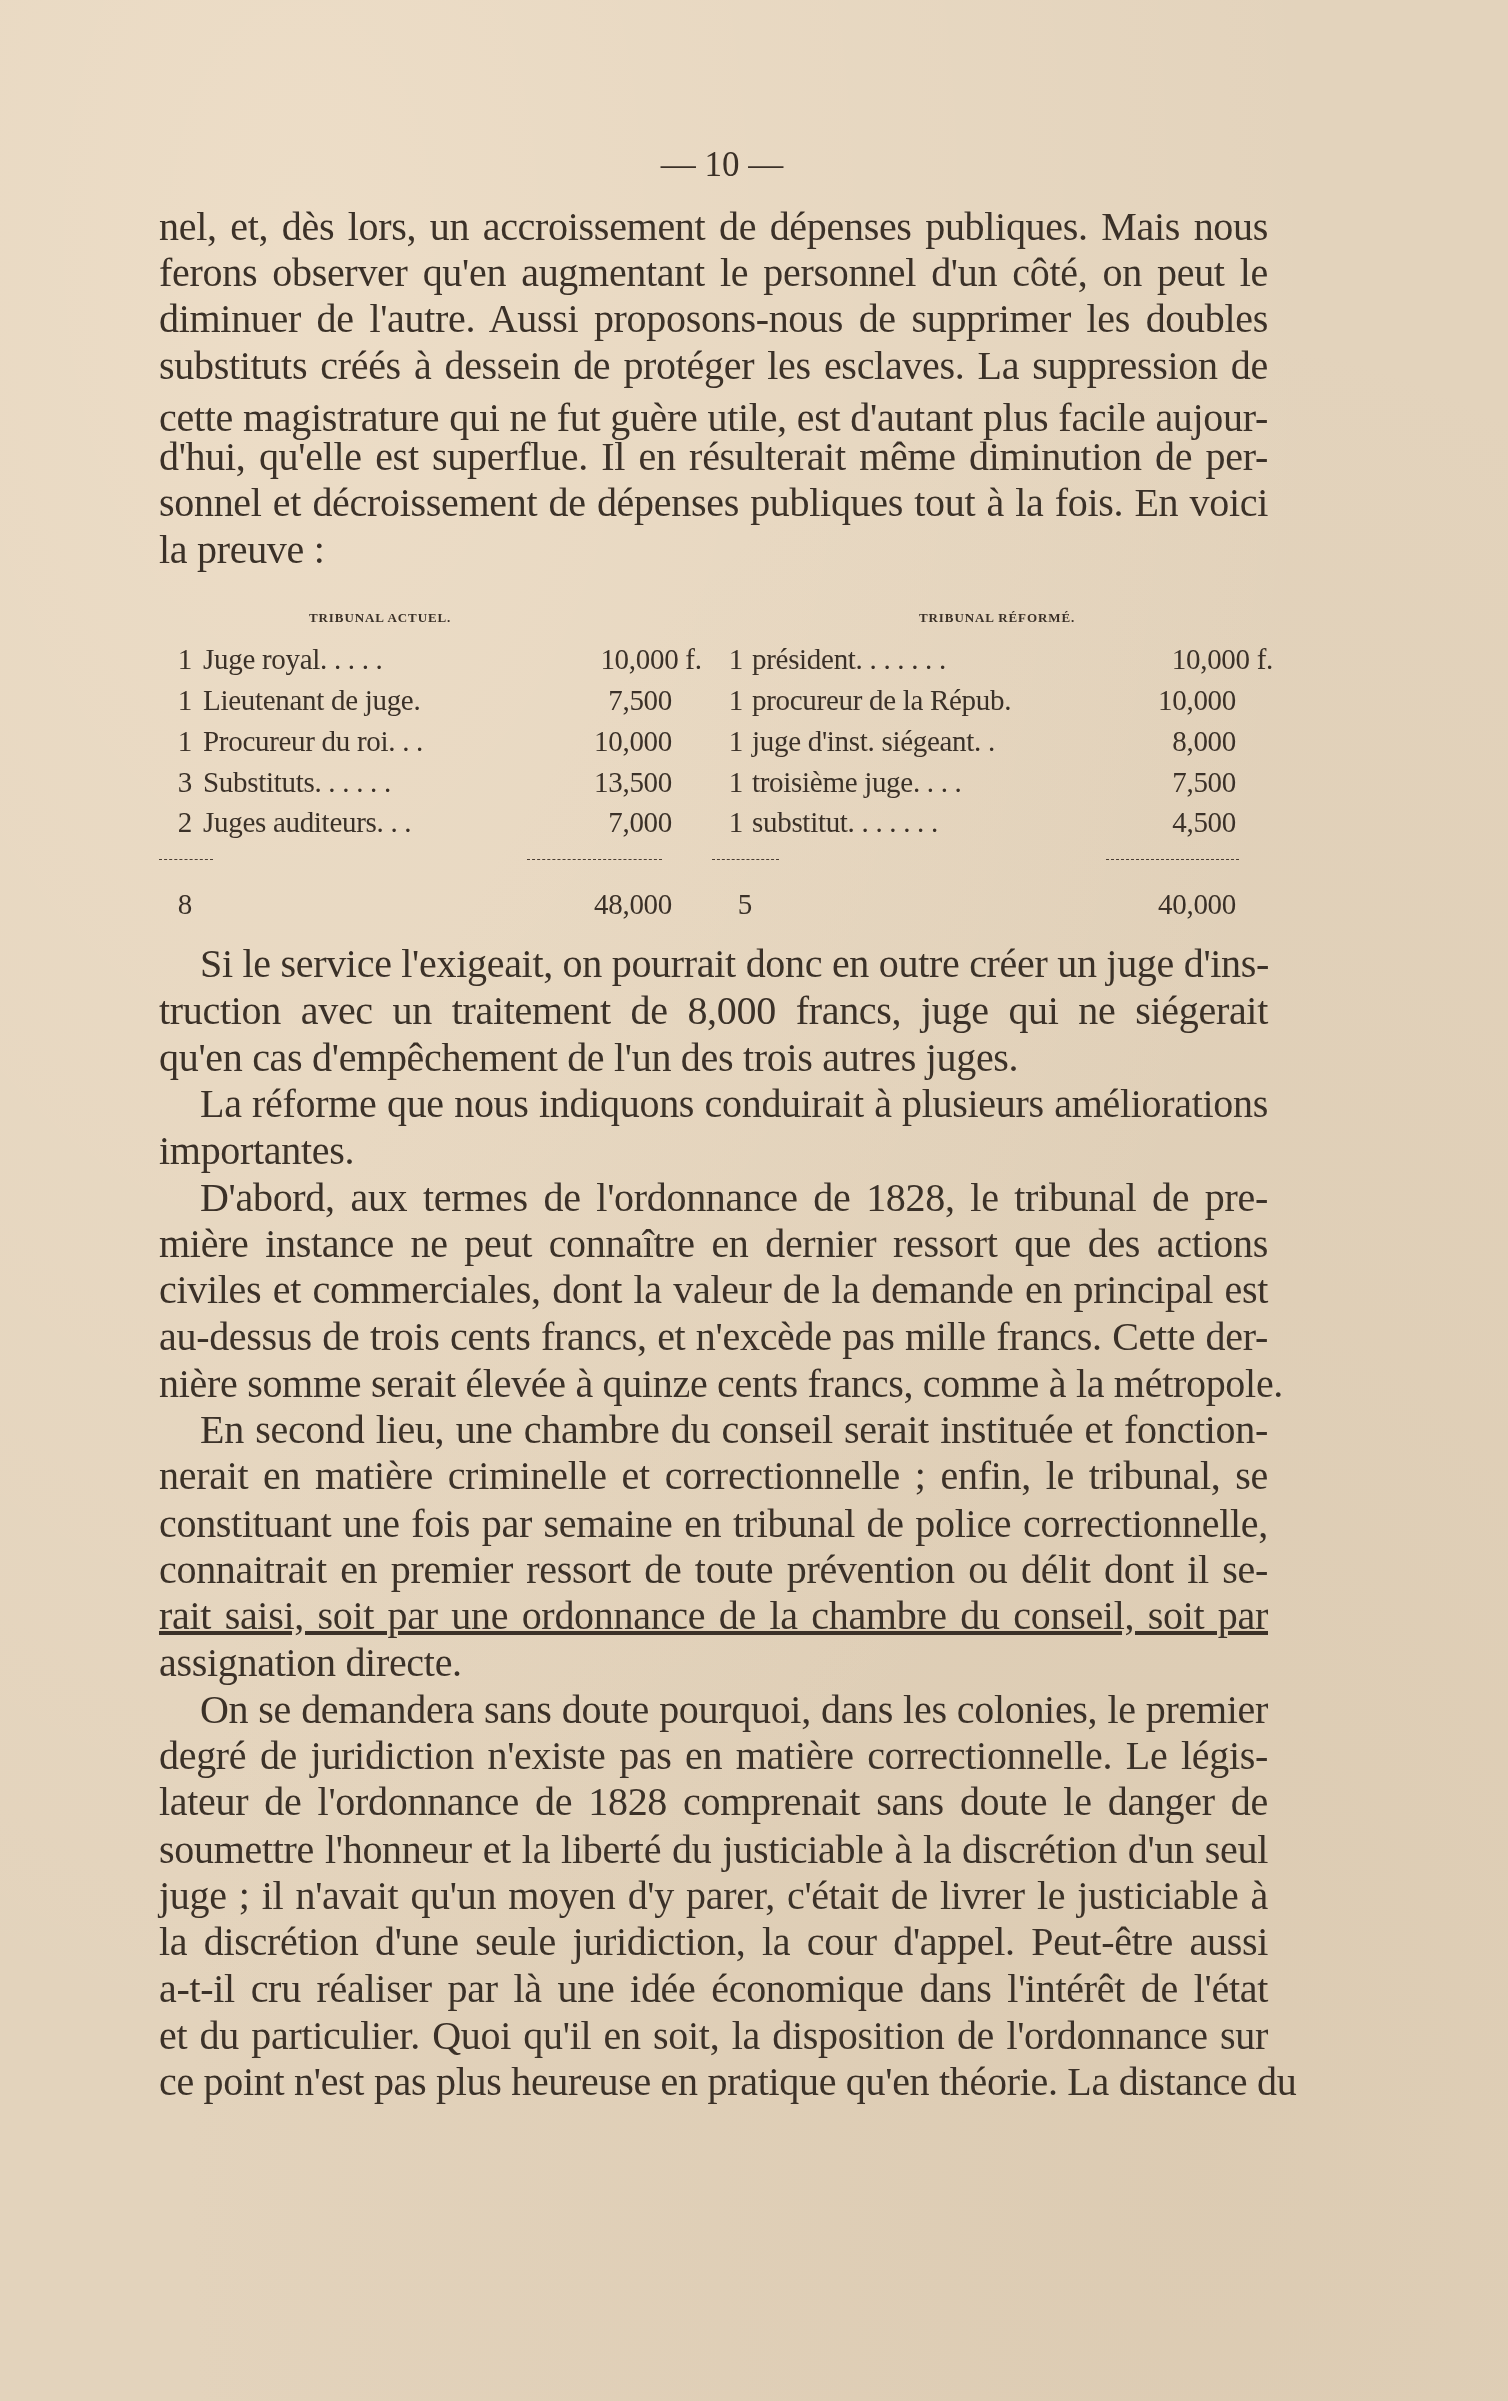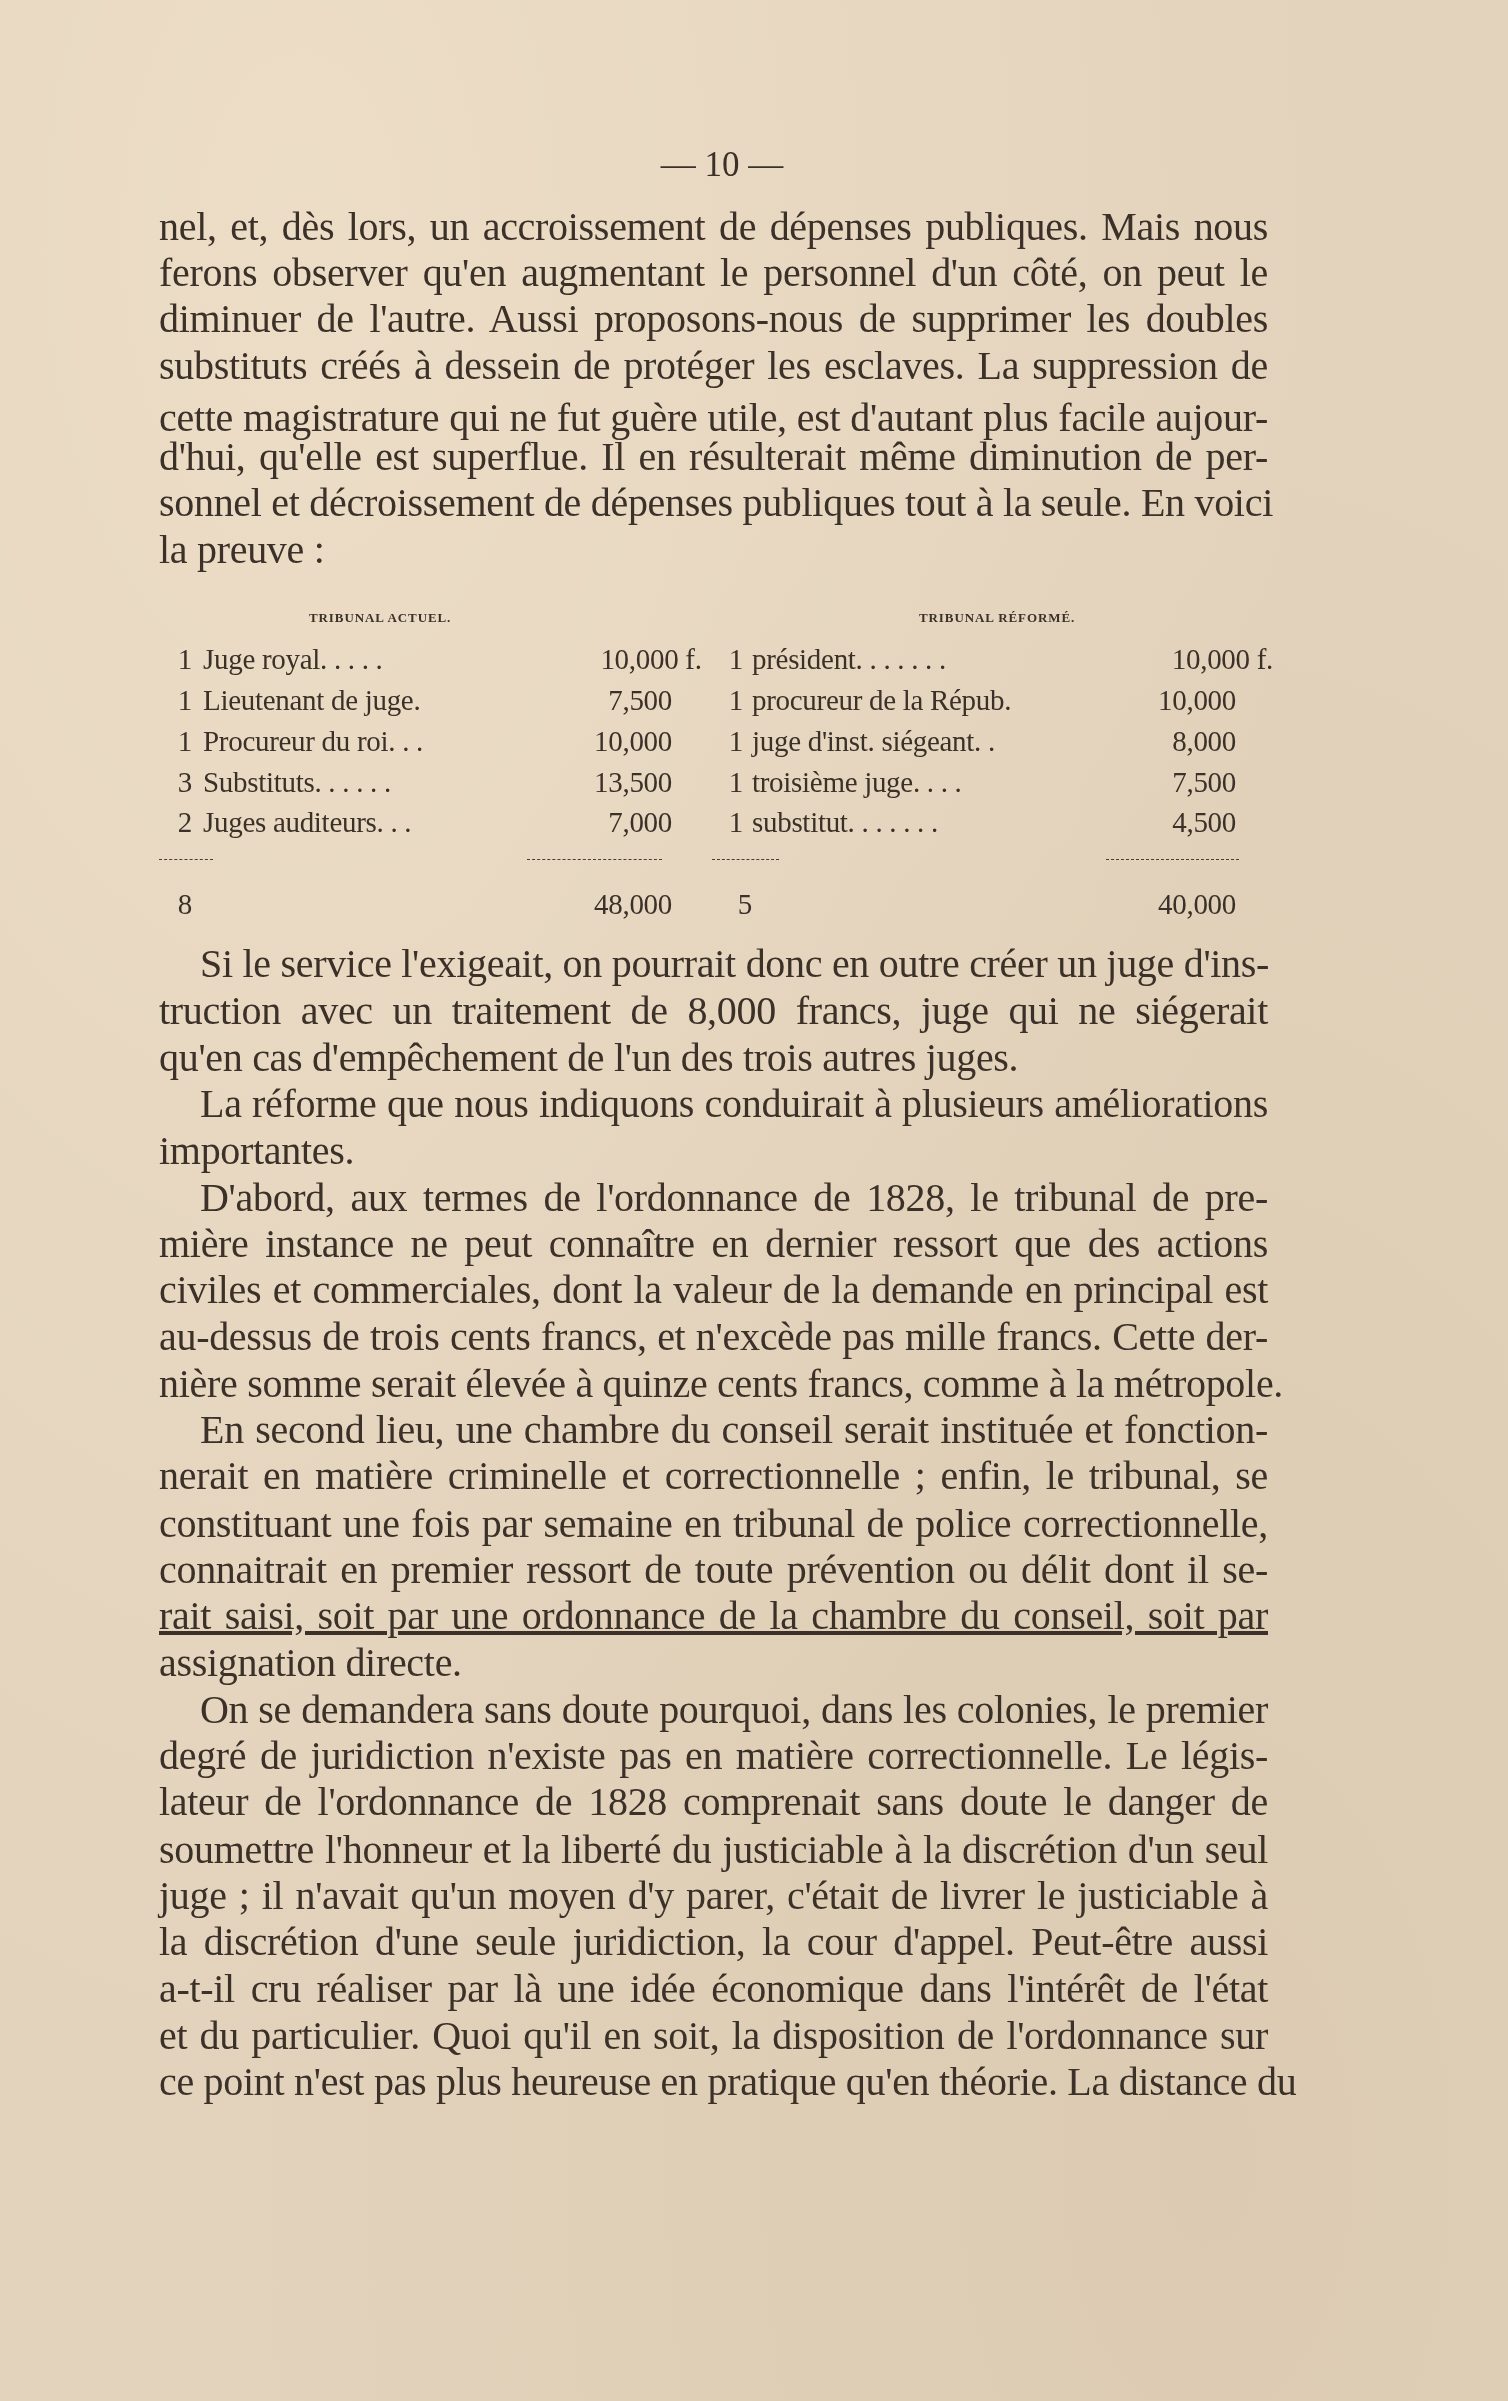--- a/index.html
+++ b/index.html
@@ -42,21 +42,21 @@
 
   <div class="page-num">— 10 —</div>
 
   <div id="para1">
       <div class="line" style="top: 204px;">nel, et, dès lors, un accroissement de dépenses publiques. Mais nous</div>
       <div class="line" style="top: 250px;">ferons observer qu'en augmentant le personnel d'un côté, on peut le</div>
       <div class="line" style="top: 296px;">diminuer de l'autre. Aussi proposons-nous de supprimer les doubles</div>
       <div class="line" style="top: 343px;">substituts créés à dessein de protéger les esclaves. La suppression de</div>
       <div class="line" style="top: 388px; margin-top: 7px;">cette magistrature qui ne fut guère utile, est d'autant plus facile aujour-</div>
       <div class="line" style="top: 434px;">d'hui, qu'elle est superflue. Il en résulterait même diminution de per-</div>
-      <div class="line" style="top: 480px;">sonnel et décroissement de dépenses publiques tout à la seule. En voici</div>
+      <div class="line" style="top: 480px;">sonnel et décroissement de dépenses publiques tout à la fois. En voici</div>
       <div class="line last" style="top: 527px;">la preuve :</div>
     </div>
 
   <div class="tbl" style="left:159px; top:597px; width:555px; height:333px;">
     <div class="tbl-head" style="left:150px; top:7.4px;">TRIBUNAL ACTUEL.</div>
     <div class="row" style="top:44px; width:537px;">
       <span class="qty" style="left:11px;">1</span>
       <span class="label" style="left:44px;">Juge royal. . . . .</span>
       <span class="amt" style="right:-5.6px;">10,000 f.</span>
     </div>

